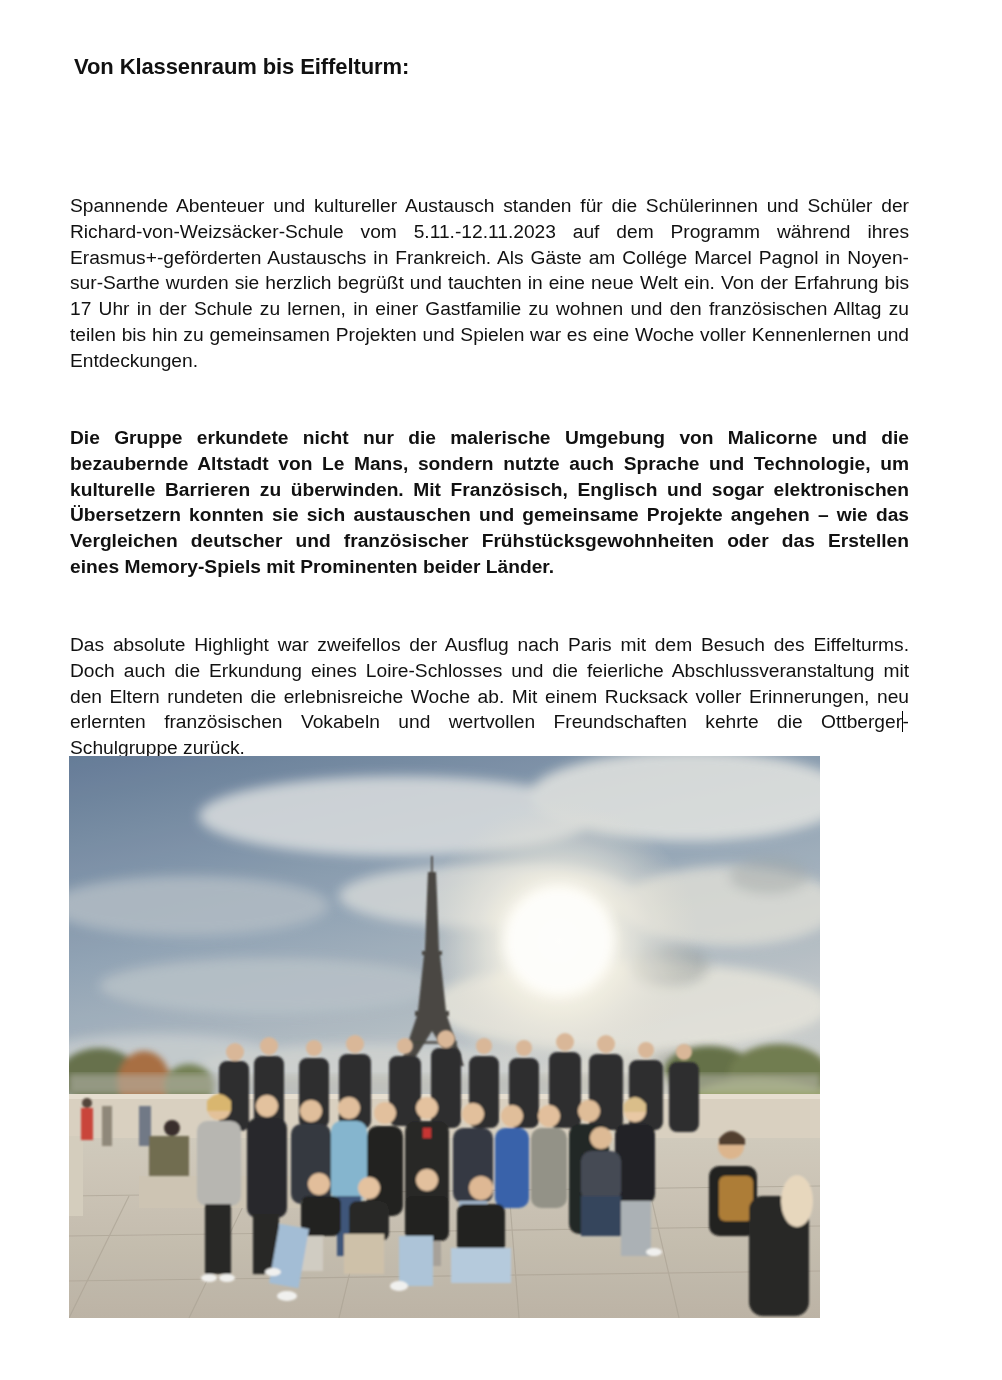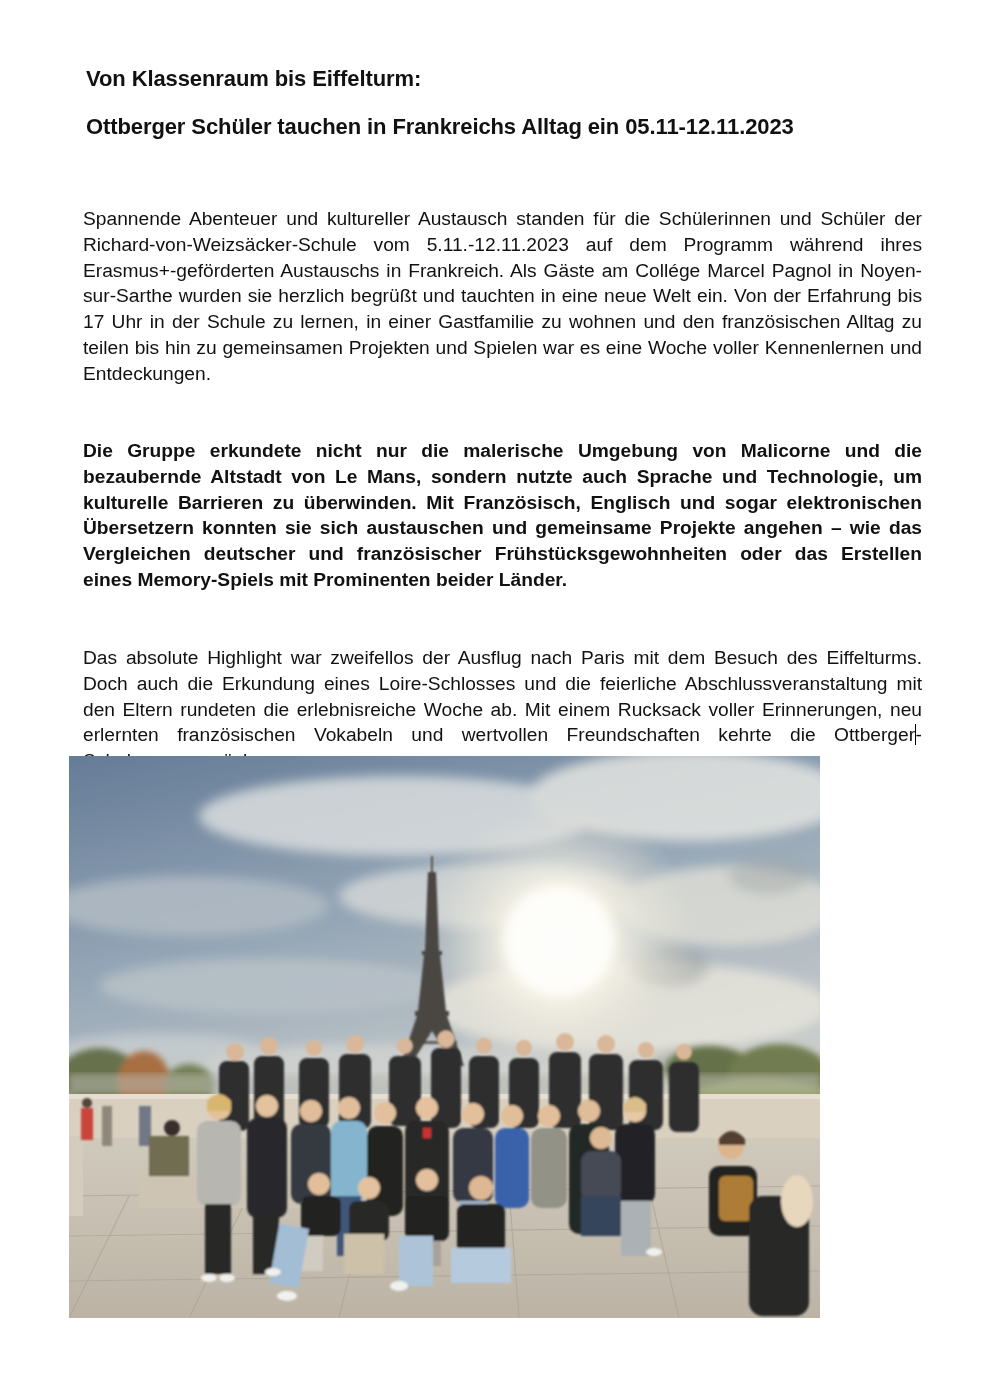--- a/index.html
+++ b/index.html
@@ -23,33 +23,33 @@
     background: #ffffff;
   }
   .title {
     position: absolute;
     left: 70px;
     font-weight: bold;
     font-size: 22px;
     letter-spacing: -0.1px;
     white-space: nowrap;
     color: #111;
-    margin: 16px;
+    margin: 4px;
   }
   .title-1 { top: 50px; }
   .title-2 { top: 98px; }
   .body-text {
     position: absolute;
     left: 70px;
     width: 839px;
     font-size: 19.2px;
     line-height: 25.8px;
     text-align: justify;
     color: #111;
-    margin: 13px;
+    margin: 0;
   }
   .p1 { top: 193px; }
   .p2 { top: 425px; font-weight: bold; }
   .p3 { top: 632px; }
   .cursor {
     display: inline-block;
     width: 1.5px;
     height: 21px;
     background: #000;
     vertical-align: -4px;
@@ -65,21 +65,20 @@
     background: #8d9aa8;
   }
   .photo svg { display: block; }
 </style>
 </head>
 <body>
 
 <div class="page">
 
   <h1 class="title title-1">Von Klassenraum bis Eiffelturm:</h1>
-  <h2 class="title title-2">Ottberger Schüler tauchen in Frankreichs Alltag ein 05.11-12.11.2023</h2>
 
   <p class="body-text p1">Spannende Abenteuer und kultureller Austausch standen für die Schülerinnen und Schüler der Richard-von-Weizsäcker-Schule vom 5.11.-12.11.2023 auf dem Programm während ihres Erasmus+-geförderten Austauschs in Frankreich. Als Gäste am Collége Marcel Pagnol in Noyen-sur-Sarthe wurden sie herzlich begrüßt und tauchten in eine neue Welt ein. Von der Erfahrung bis 17 Uhr in der Schule zu lernen, in einer Gastfamilie zu wohnen und den französischen Alltag zu teilen bis hin zu gemeinsamen Projekten und Spielen war es eine Woche voller Kennenlernen und Entdeckungen.</p>
   <p class="body-text p2">Die Gruppe erkundete nicht nur die malerische Umgebung von Malicorne und die bezaubernde Altstadt von Le Mans, sondern nutzte auch Sprache und Technologie, um kulturelle Barrieren zu überwinden. Mit Französisch, Englisch und sogar elektronischen Übersetzern konnten sie sich austauschen und gemeinsame Projekte angehen – wie das Vergleichen deutscher und französischer Frühstücksgewohnheiten oder das Erstellen eines Memory-Spiels mit Prominenten beider Länder.</p>
   <p class="body-text p3"><span>Das absolute Highlight war zweifellos der Ausflug nach Paris mit dem Besuch des Eiffelturms. Doch auch die Erkundung eines Loire-Schlosses und die feierliche Abschlussveranstaltung mit den Eltern rundeten die erlebnisreiche Woche ab. Mit einem Rucksack voller Erinnerungen, neu erlernten französischen Vokabeln und wertvollen Freundschaften kehrte die Ottberger</span><span class="cursor"></span><span>-Schulgruppe zurück.</span></p>
 
   <div class="photo" title="Group photo of the school group in front of the Eiffel Tower under a cloudy sky">
     <svg width="751" height="562" viewBox="0 0 751 562" xmlns="http://www.w3.org/2000/svg">
       <defs>
         <linearGradient id="sky" x1="0" y1="0" x2="0.3" y2="1">
           <stop offset="0" stop-color="#5d7594"></stop>

